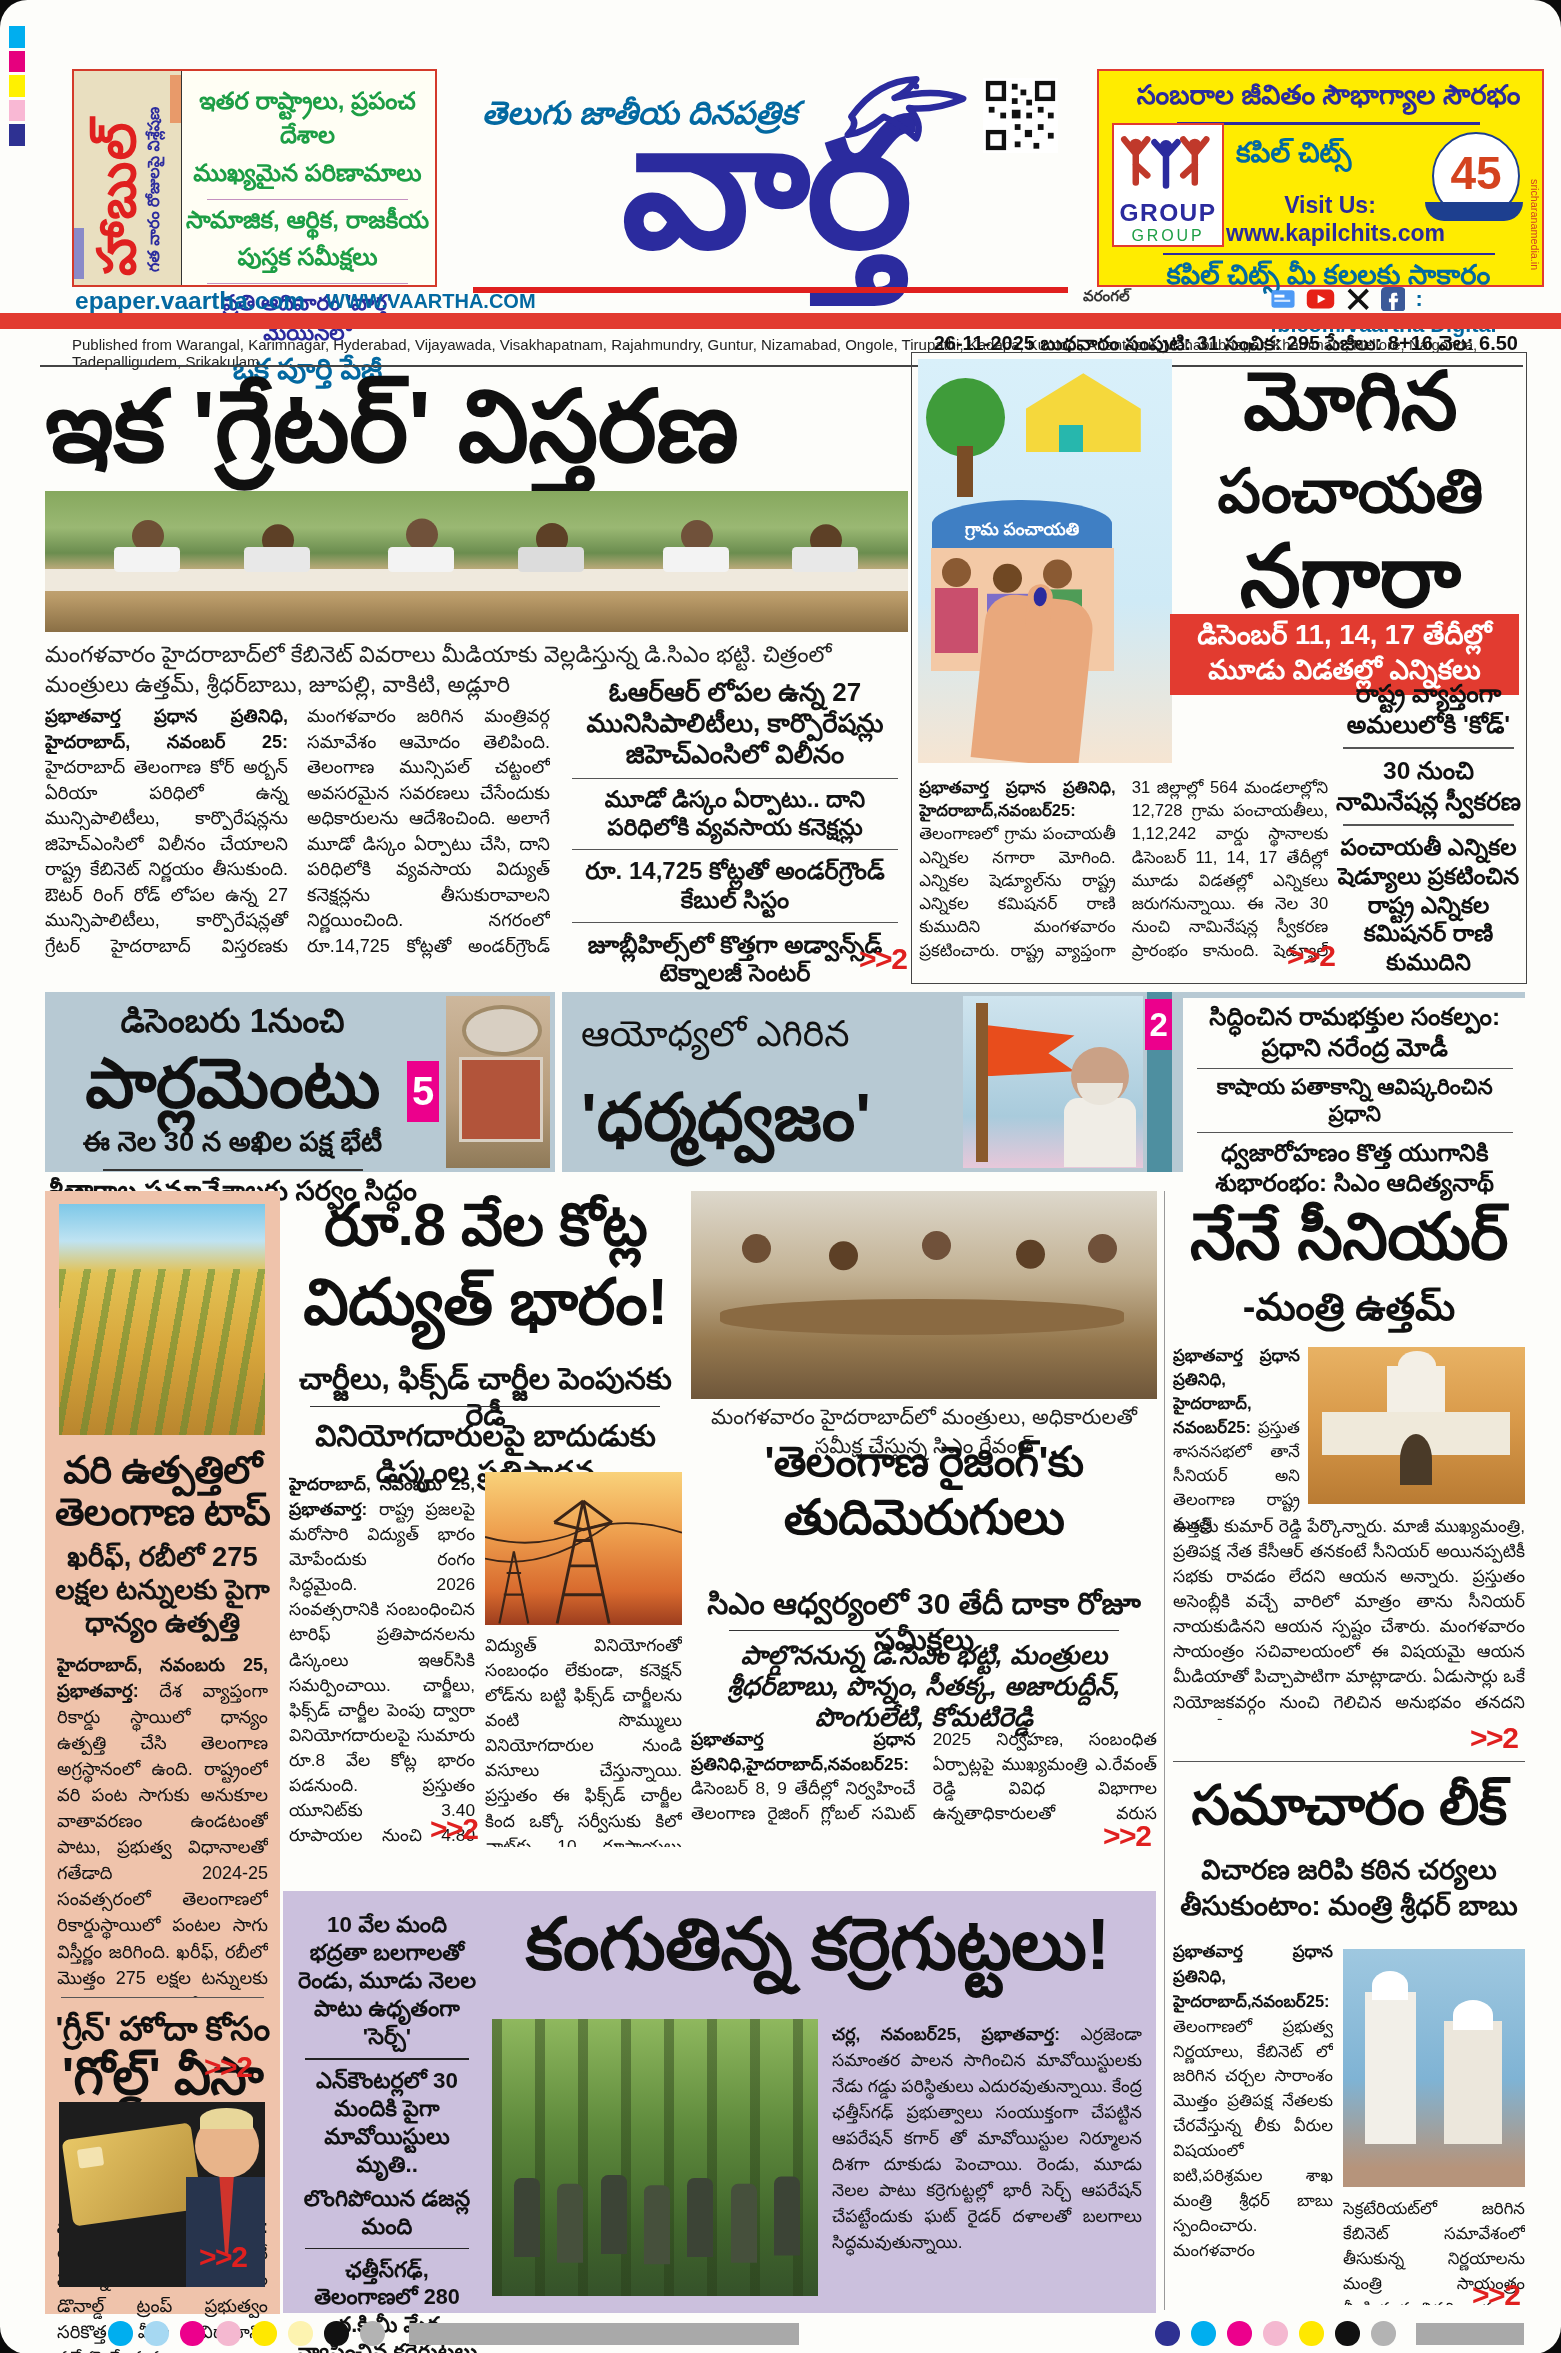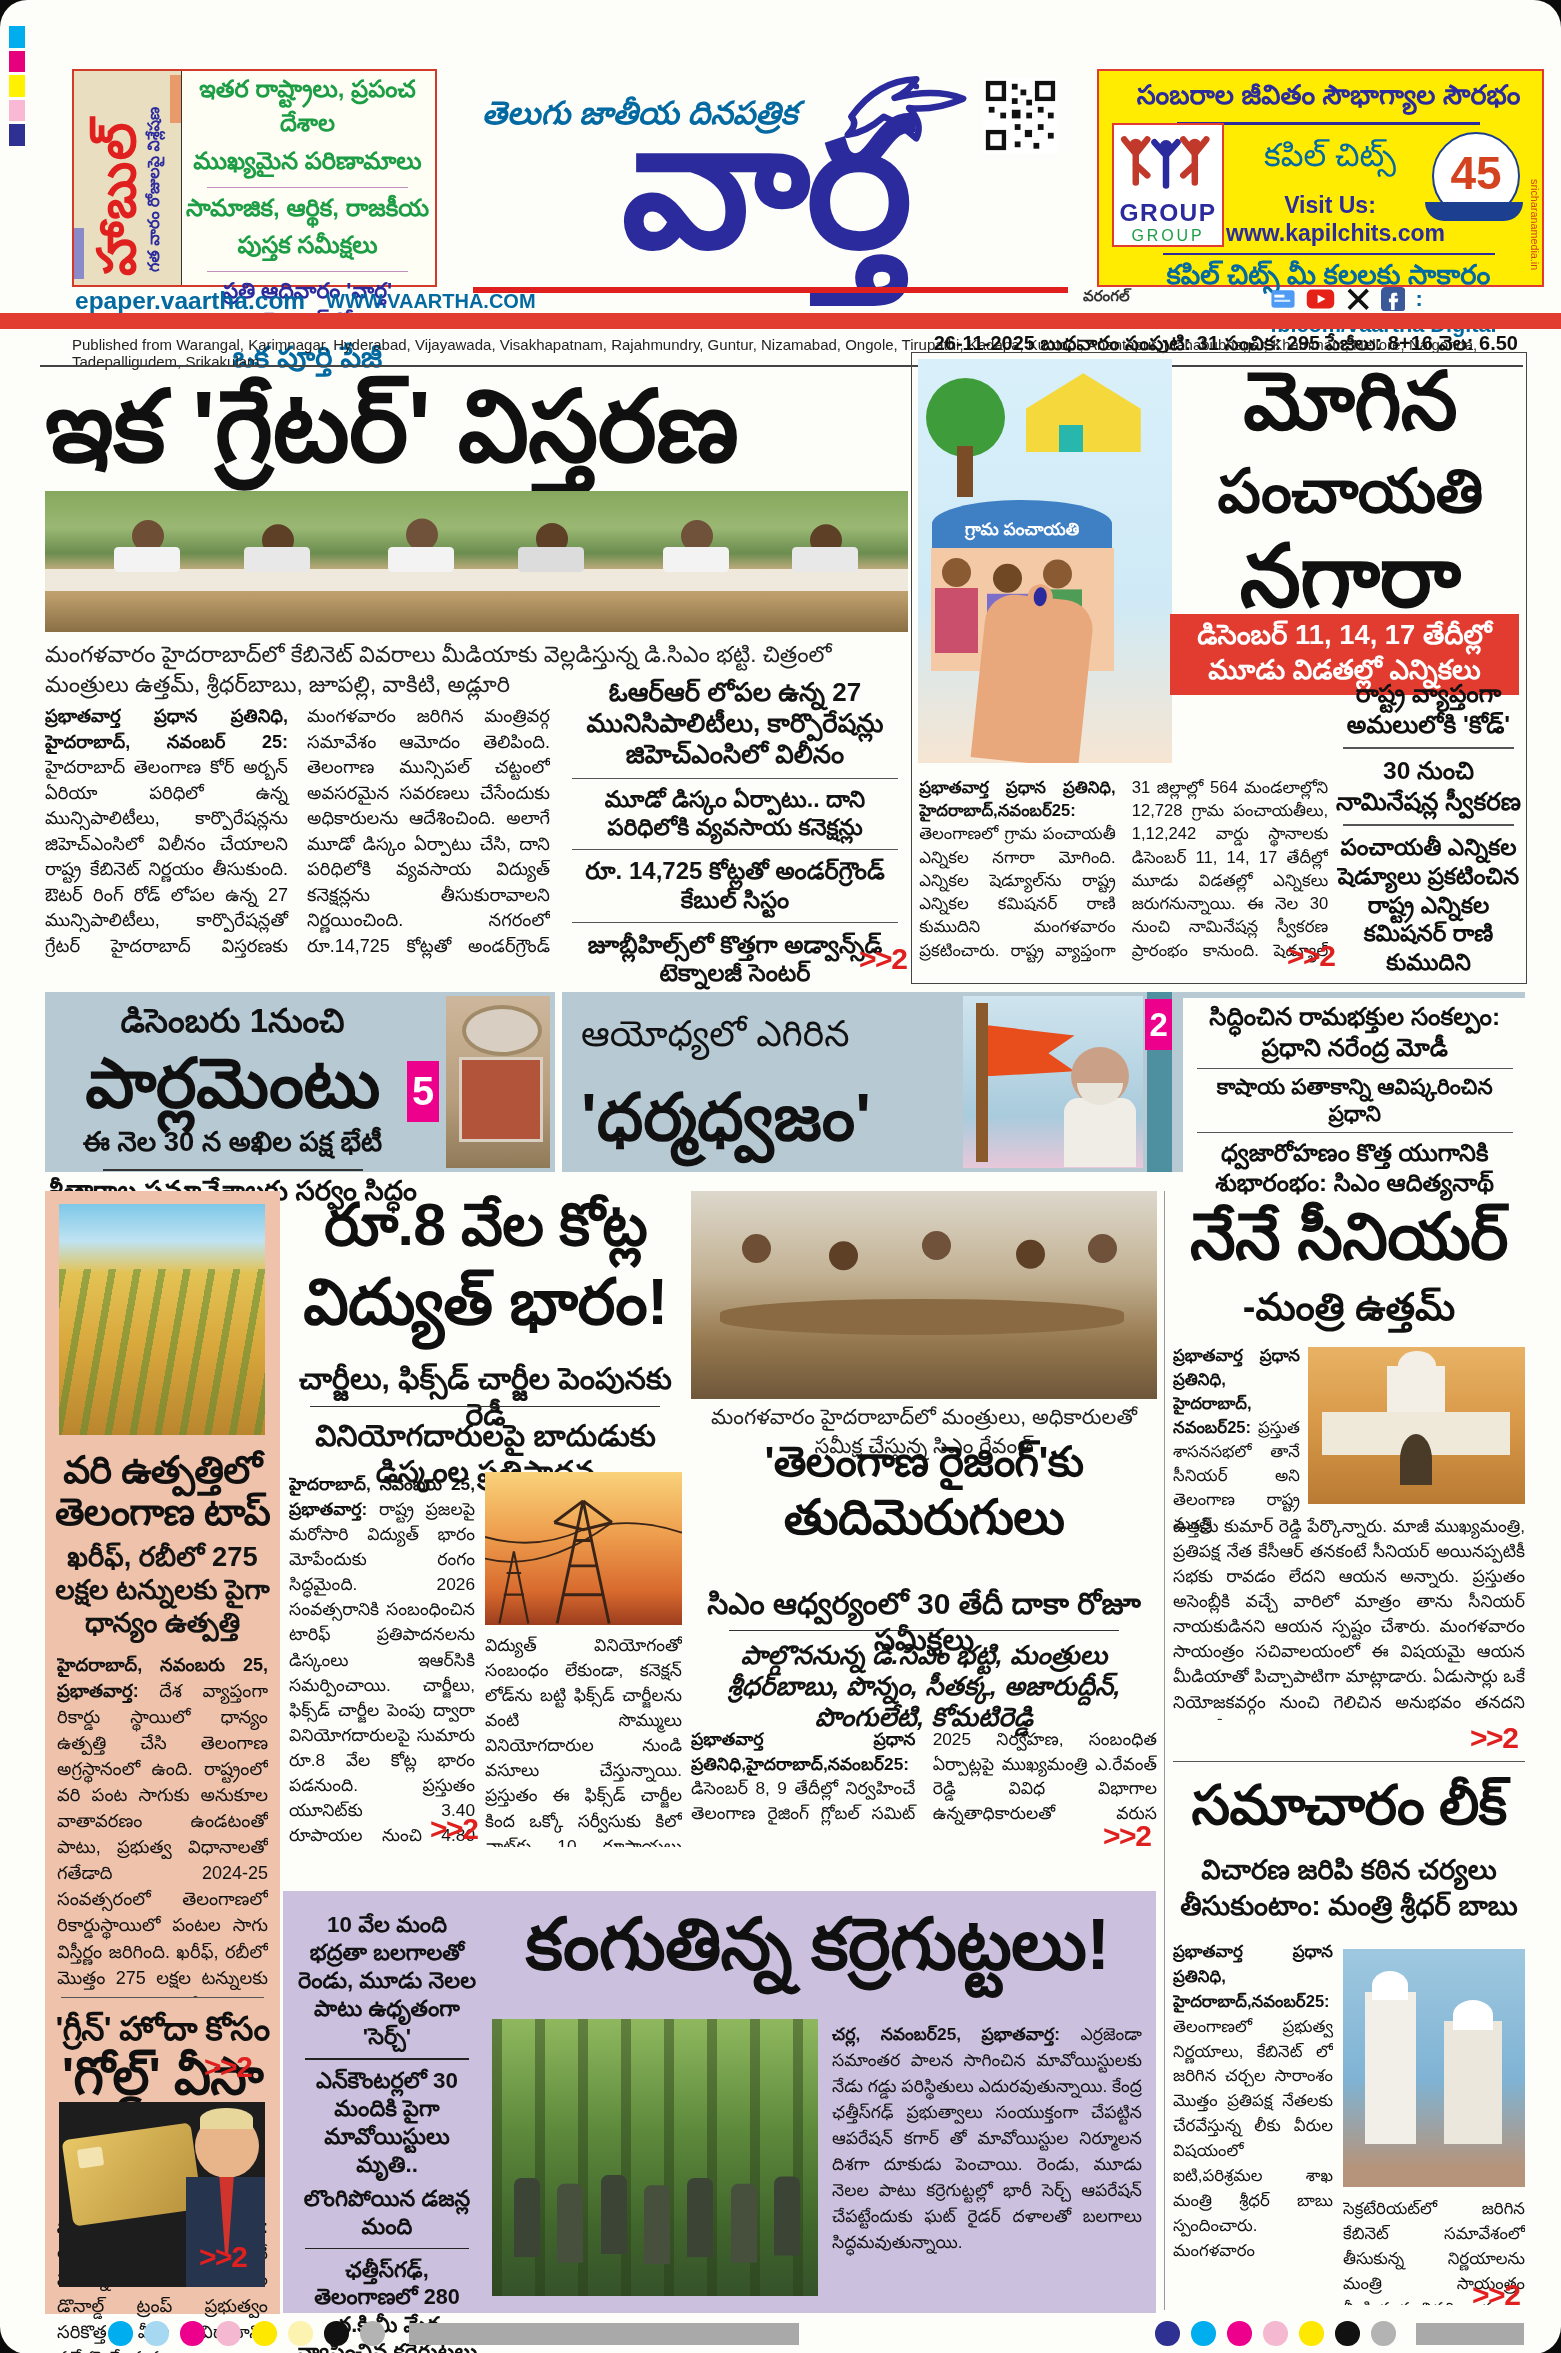--- a/index.html
+++ b/index.html
@@ -36,21 +36,21 @@
       <span class="dot" style="border-radius: 0px; width: 16px; height: 21.7px; display: block; margin: 0px 0px 2.9px; background: rgb(46, 49, 146);"></span>
     </div>
 
   <div class="abs" style="left:72px;top:69px;width:361px;height:214px;border:2.2px solid #d43a2a;background:#fffef4;">
     <div class="abs" style="left:0;top:0;width:107px;height:100%;background:#e9dfc0;border-right:1.4px solid #333;">
       <div class="abs" style="left:7.2px;top:5.8px;width:62px;height:199px;writing-mode:vertical-rl;transform:rotate(180deg);font-weight:900;font-size:53px;color:#e0201f;letter-spacing:1.4px;">హాబుల్</div>
       <div class="abs" style="left:69px;top:11.5px;width:24.5px;height:189px;writing-mode:vertical-rl;transform:rotate(180deg);font-weight:bold;font-size:16px;color:#2b2b9e;">గత వారం రోజులపై విశ్లేషణ</div>
       <div class="abs" style="right:0;top:4.3px;width:11.5px;height:48px;background:#e89a6a;"></div>
       <div class="abs" style="left:0;bottom:5.8px;width:10px;height:51px;background:#8a8ac8;"></div>
     </div>
-    <div class="abs" style="left:108px;top:0;width:251px;height:100%;padding-top:4px;">
+    <div class="abs" style="left:108px;top:0;width:251px;height:100%;padding-top:16px;">
       <div class="c green b" style="font-size:24px;">ఇతర రాష్ట్రాలు, ప్రపంచ దేశాల</div>
       <div class="c green b" style="font-size:24px;margin-top:4.3px;">ముఖ్యమైన పరిణామాలు</div>
       <hr class="prule">
       <div class="c green b" style="font-size:24px;">సామాజిక, ఆర్థిక, రాజకీయ</div>
       <div class="c green b" style="font-size:24px;margin-top:2.9px;">పుస్తక సమీక్షలు</div>
       <hr class="prule">
       <div class="c blue b" style="font-size:21.7px;">ప్రతి ఆదివారం 'వార్త' మెయిన్‌లో</div>
       <div class="c red" style="font-size:29px;font-weight:900;margin-top:2.9px;">ఒక పూర్తి పేజీ</div>
     </div>
   </div>
@@ -101,21 +101,21 @@
         <path d="M30 80 V40 M30 40 L14 20 M30 40 L46 20 M30 55 L46 70" stroke="#c0392b" stroke-width="9" fill="none" stroke-linecap="round"></path>
         <circle cx="30" cy="28" r="9" fill="#c0392b"></circle>
         <path d="M72 84 V42 M72 42 L56 24 M72 42 L88 24" stroke="#2b2b9e" stroke-width="9" fill="none" stroke-linecap="round"></path>
         <circle cx="72" cy="30" r="9" fill="#2b2b9e"></circle>
         <path d="M112 80 V40 M112 40 L96 20 M112 40 L128 20 M112 55 L96 70" stroke="#c0392b" stroke-width="9" fill="none" stroke-linecap="round"></path>
         <circle cx="112" cy="28" r="9" fill="#c0392b"></circle>
       </svg>
       <div class="c blue" style="font-size:24.5px;font-weight:900;letter-spacing:1.4px;">GROUP</div>
       <div class="c" style="font-size:16px;color:#1d9e45;letter-spacing:2.9px;">GROUP</div>
     </div>
-    <div class="abs red" style="left:137px;top:66px;width:188px;font-size:32px;font-weight:400;text-align:center;">కపిల్ చిట్స్</div>
+    <div class="abs red" style="left:137px;top:66px;width:188px;font-size:28px;font-weight:700;text-align:left;">కపిల్ చిట్స్</div>
     <div class="abs blue b" style="left:137px;top:121px;width:188px;font-size:23px;text-align:center;">Visit Us:</div>
     <a class="abs blue b" style="left:127px;top:149px;width:209px;font-size:23px;text-align:center;text-decoration:none;" href="#">www.kapilchits.com</a>
     <div class="abs" style="left:333px;top:61px;width:84px;height:84px;border-radius:50%;background:#fff;border:2.9px solid #1d3f8f;">
       <div class="c" style="font-size:46px;font-weight:900;color:#d4431f;line-height:78px;">45</div>
     </div>
     <div class="abs" style="left:326px;top:131px;width:98px;height:19px;background:#1d3f8f;border-radius:0 0 29px 29px;"></div>
     <div style="width:332px;height:2.2px;background:#2b2b9e;margin:128px auto 4.3px;"></div>
     <div class="c red" style="font-size:27.4px;font-weight:900;">కపిల్ చిట్స్ మీ కలలకు సాకారం</div>
     <div class="abs" style="right:1.4px;top:108px;writing-mode:vertical-rl;font-size:10.8px;color:#d4431f;">sricharanamedia.in</div>
   </div>

